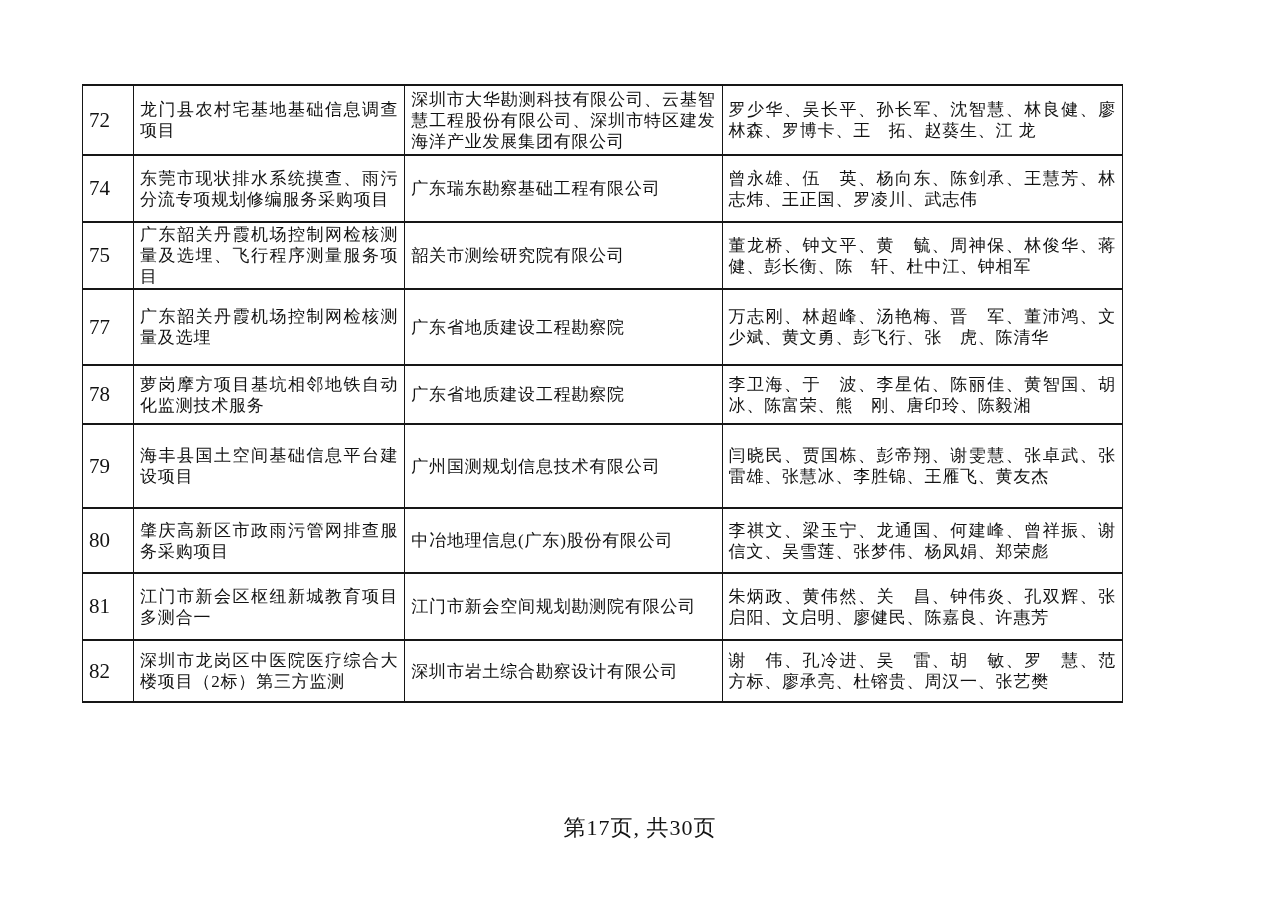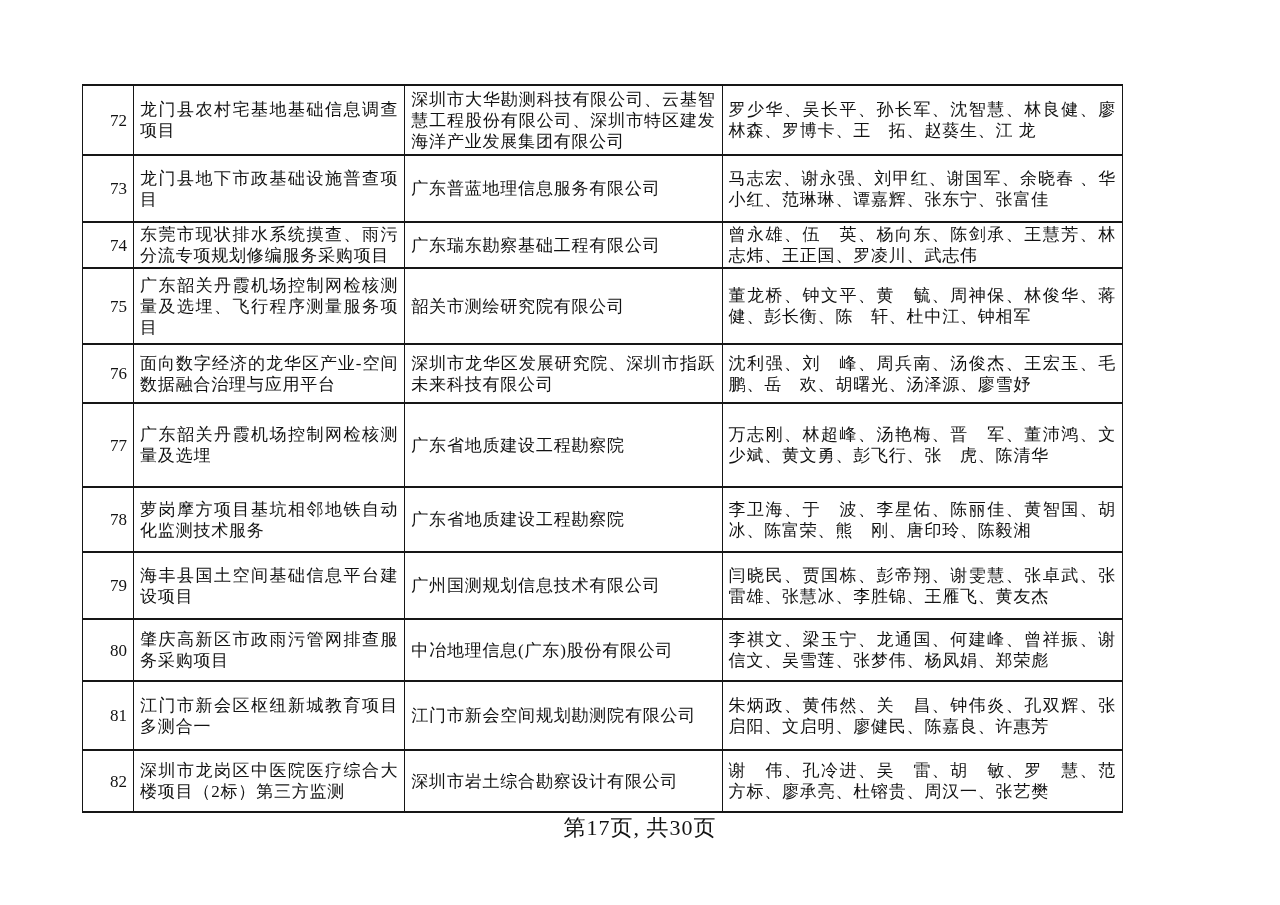--- a/index.html
+++ b/index.html
@@ -30,23 +30,23 @@
     padding: 1px 6px;
     font-size: 17px;
     line-height: 21px;
     letter-spacing: 0.8px;
     vertical-align: middle;
     text-align: justify;
     word-break: break-all;
     overflow: hidden;
   }
   table.doc-table td.cell-no {
-    text-align: right;
+    text-align: left;
     letter-spacing: 0;
-    font-size: 17px;
+    font-size: 21px;
   }
   
   table.doc-table tr:nth-child(1)  { height: 70px; }
   table.doc-table tr:nth-child(2)  { height: 67px; }
   table.doc-table tr:nth-child(3)  { height: 40px; }
   table.doc-table tr:nth-child(4)  { height: 76px; }
   table.doc-table tr:nth-child(5)  { height: 59px; }
   table.doc-table tr:nth-child(6)  { height: 84px; }
   table.doc-table tr:nth-child(7)  { height: 65px; padding-left: 43px; }
   table.doc-table tr:nth-child(8)  { height: 67px; }
@@ -75,42 +75,30 @@
     <col style="width:400px">
   </colgroup>
   <tbody>
     <tr>
       <td class="cell-no">72</td>
       <td>龙门县农村宅基地基础信息调查项目</td>
       <td>深圳市大华勘测科技有限公司、云基智慧工程股份有限公司、深圳市特区建发海洋产业发展集团有限公司</td>
       <td>罗少华、吴长平、孙长军、沈智慧、林良健、廖林森、罗博卡、王　拓、赵葵生、江 龙</td>
     </tr>
     <tr>
-      <td class="cell-no">73</td>
-      <td>龙门县地下市政基础设施普查项目</td>
-      <td>广东普蓝地理信息服务有限公司</td>
-      <td>马志宏、谢永强、刘甲红、谢国军、余晓春 、华小红、范琳琳、谭嘉辉、张东宁、张富佳</td>
-    </tr>
-    <tr>
       <td class="cell-no">74</td>
       <td>东莞市现状排水系统摸查、雨污分流专项规划修编服务采购项目</td>
       <td>广东瑞东勘察基础工程有限公司</td>
       <td>曾永雄、伍　英、杨向东、陈剑承、王慧芳、林志炜、王正国、罗凌川、武志伟</td>
     </tr>
     <tr>
       <td class="cell-no">75</td>
       <td>广东韶关丹霞机场控制网检核测量及选埋、飞行程序测量服务项目</td>
       <td>韶关市测绘研究院有限公司</td>
       <td>董龙桥、钟文平、黄　毓、周神保、林俊华、蒋健、彭长衡、陈　轩、杜中江、钟相军</td>
-    </tr>
-    <tr>
-      <td class="cell-no">76</td>
-      <td>面向数字经济的龙华区产业-空间数据融合治理与应用平台</td>
-      <td>深圳市龙华区发展研究院、深圳市指跃未来科技有限公司</td>
-      <td>沈利强、刘　峰、周兵南、汤俊杰、王宏玉、毛鹏、岳　欢、胡曙光、汤泽源、廖雪妤</td>
     </tr>
     <tr>
       <td class="cell-no">77</td>
       <td>广东韶关丹霞机场控制网检核测量及选埋</td>
       <td>广东省地质建设工程勘察院</td>
       <td>万志刚、林超峰、汤艳梅、晋　军、董沛鸿、文少斌、黄文勇、彭飞行、张　虎、陈清华</td>
     </tr>
     <tr>
       <td class="cell-no">78</td>
       <td>萝岗摩方项目基坑相邻地铁自动化监测技术服务</td>

